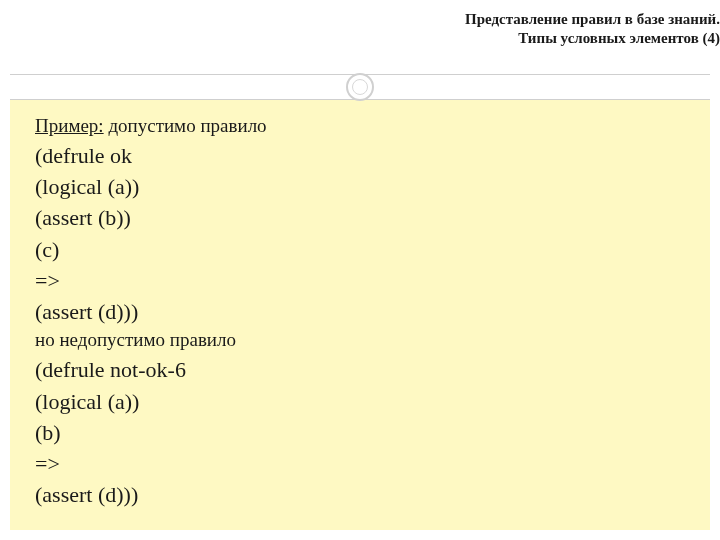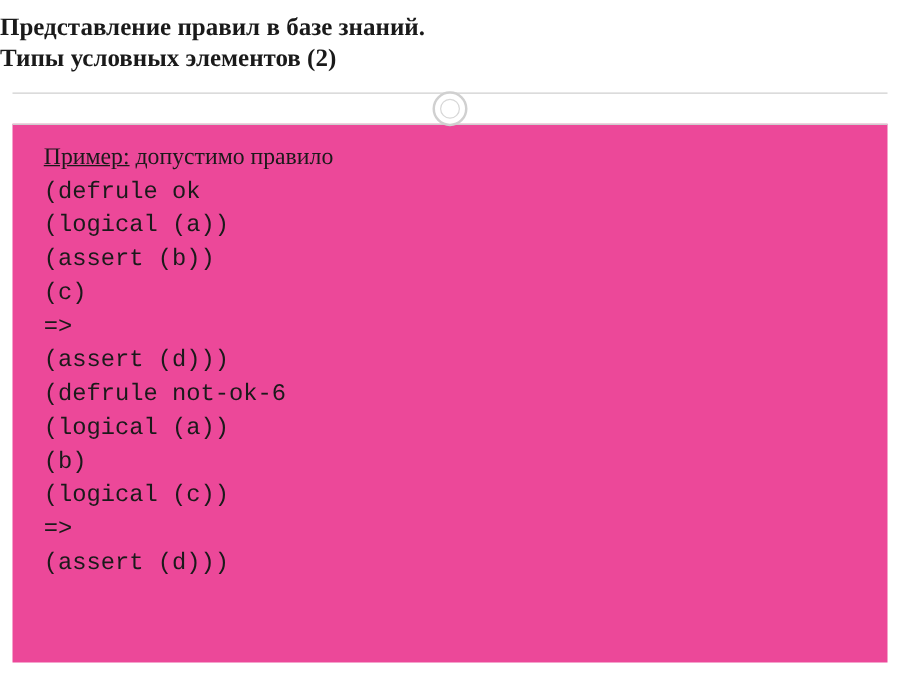--- a/index.html
+++ b/index.html
@@ -16,24 +16,24 @@
     width: 720px;
     height: 540px;
     background: #ffffff;
     box-sizing: border-box;
   }
   .title-block {
     position: absolute;
     left: 0;
     right: 0;
     top: 10px;
-    text-align: left;
+    text-align: right;
     color: #1a1a1a;
     font-weight: bold;
-    font-size: 20px;
+    font-size: 15px;
     line-height: 1.25;
   }
   .title-line { display: block; }
   .rule {
     position: absolute;
     left: 10px;
     right: 10px;
     top: 74px;
     height: 0;
     border-top: 1px solid #cfcfcf;
@@ -67,63 +67,63 @@
     bottom: 4px;
     border: 1px solid #d8d8d8;
     border-radius: 50%;
   }
   .body-panel {
     position: absolute;
     left: 10px;
     right: 10px;
     top: 99px;
     bottom: 10px;
-    background: #ec4899;
+    background: #fef9c3;
     box-sizing: border-box;
     padding: 14px 0 0 25px;
   }
   .line {
     display: block;
     font-size: 19px;
     line-height: 1.42;
     color: #1a1a1a;
     white-space: pre;
   }
   .serif { font-family: "Times New Roman", Times, serif; }
-  .sans  { font-family: Liberation Mono, monospace; font-size: 19px; }
+  .sans  { font-family: Liberation Serif, serif; font-size: 22px; }
   .u { text-decoration: underline; }
 </style>
 </head>
 <body>
 
 <div class="slide">
 
   <div class="title-block">
     <span class="title-line">Представление правил в базе знаний.</span>
-    <span class="title-line">Типы условных элементов (2)</span>
+    <span class="title-line">Типы условных элементов (4)</span>
   </div>
 
   <div class="rule"></div>
 
   <div class="body-panel">
 
     <span class="line serif"><span class="u">Пример:</span><span> допустимо правило</span></span>
 
     <span class="line sans">(defrule ok</span>
     <span class="line sans">(logical (a))</span>
     <span class="line sans">(assert (b))</span>
     <span class="line sans">(c)</span>
     <span class="line sans">=&gt;</span>
     <span class="line sans">(assert (d)))</span>
 
+    <span class="line serif">но недопустимо правило</span>
 
     <span class="line sans">(defrule not-ok-6</span>
     <span class="line sans">(logical (a))</span>
     <span class="line sans">(b)</span>
-    <span class="line sans">(logical (c))</span>
     <span class="line sans">=&gt;</span>
     <span class="line sans">(assert (d)))</span>
 
   </div>
 
   <div class="rule2"></div>
   <div class="ring"></div>
 
 </div>
 

